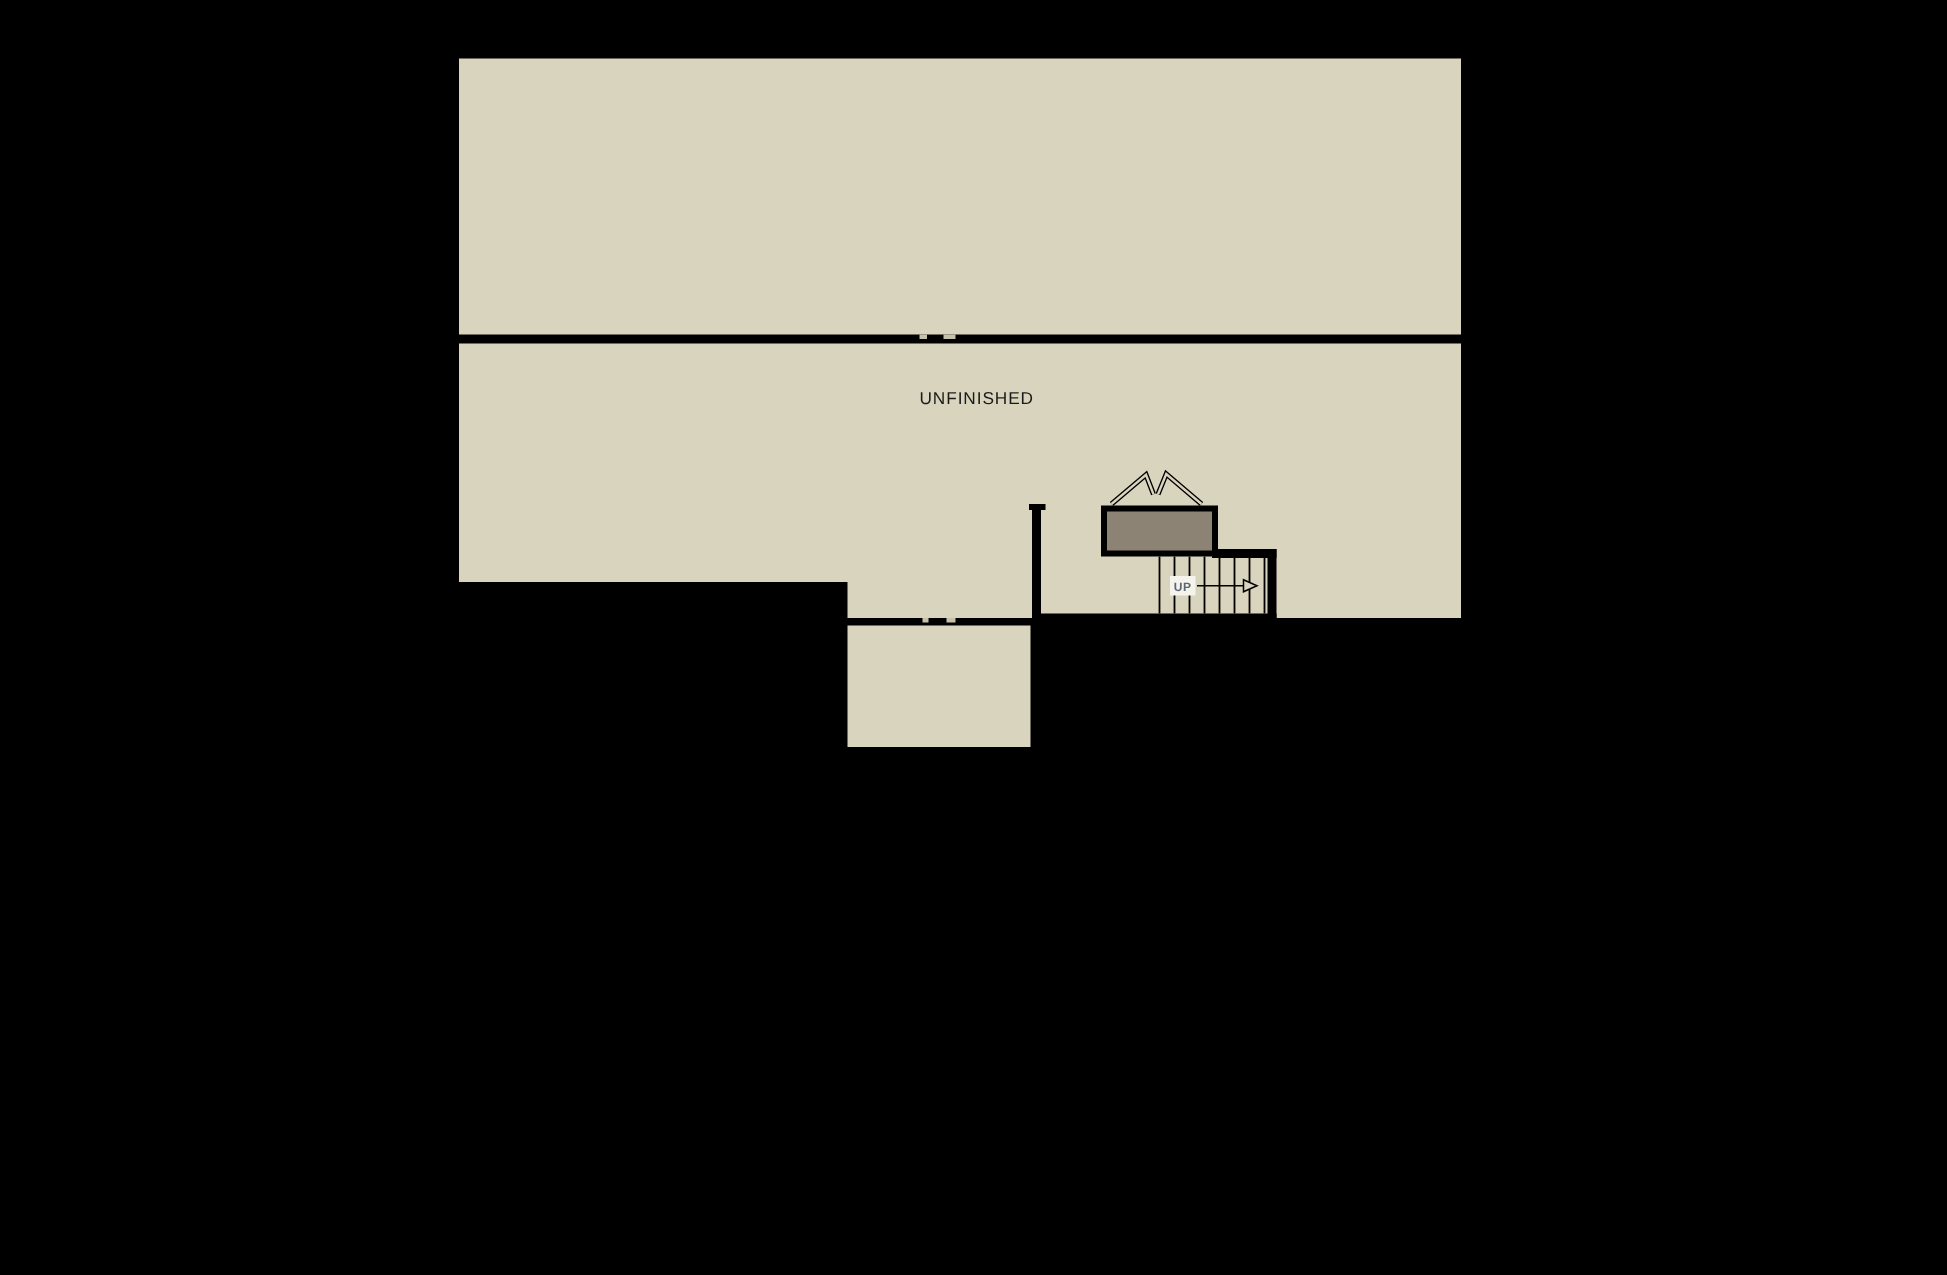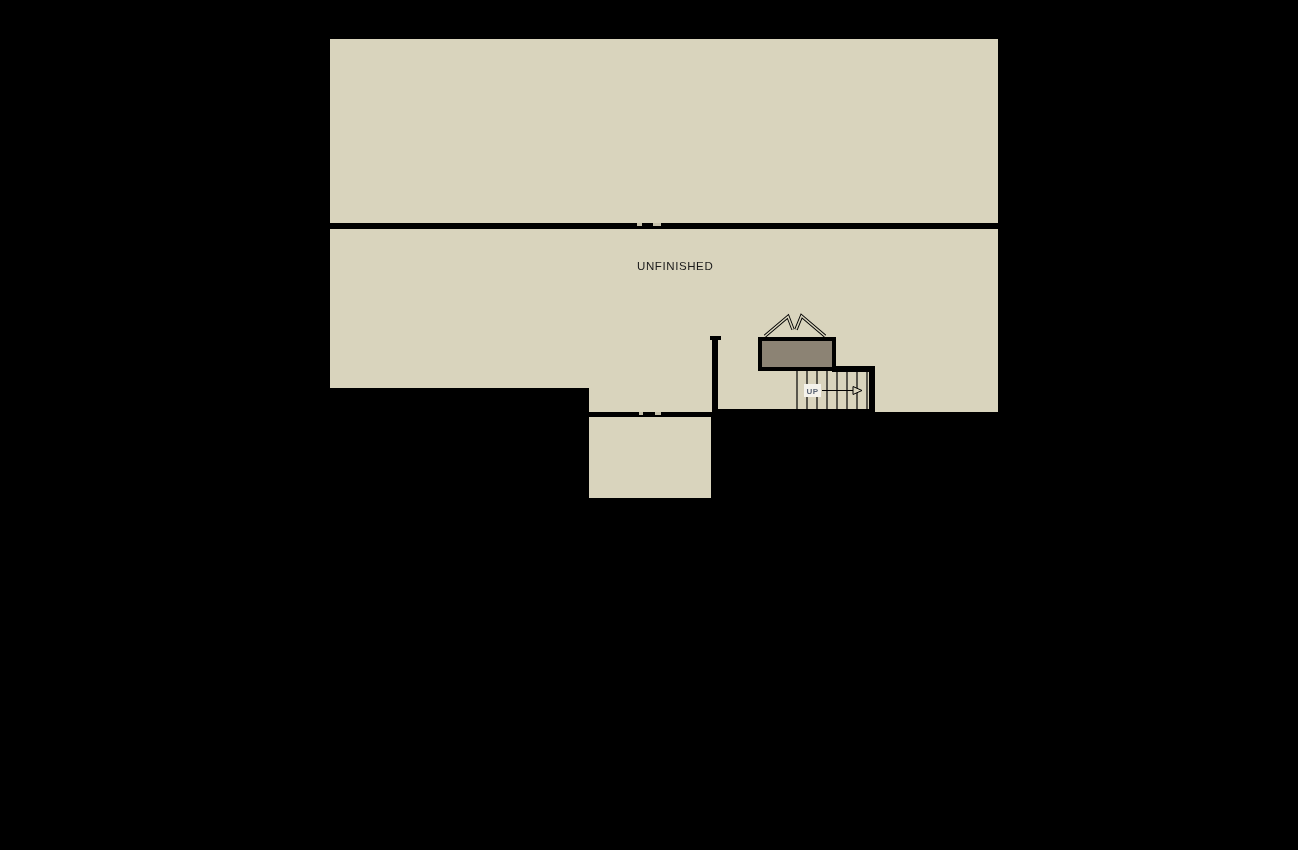--- a/index.html
+++ b/index.html
@@ -12,21 +12,20 @@
     --notch:#c6c1ab;
     --room-label-text:#1a1a1a;
   }
   html,body{margin:0;padding:0;background:var(--background);}
   .stage{
     position:relative;
     width:1204px;height:850px;
     background:var(--background);
     overflow:hidden;
     font-family:"Liberation Sans", sans-serif;
-    margin-left:24px;
   }
   .abs{position:absolute;}
   .floor{background:var(--floor);}
   .notch{background:var(--notch);}
   .room-label{
     position:absolute;
     left:613px;top:260px;
     font-size:11.5px;
     letter-spacing:0.6px;
     color:var(--room-label-text);

